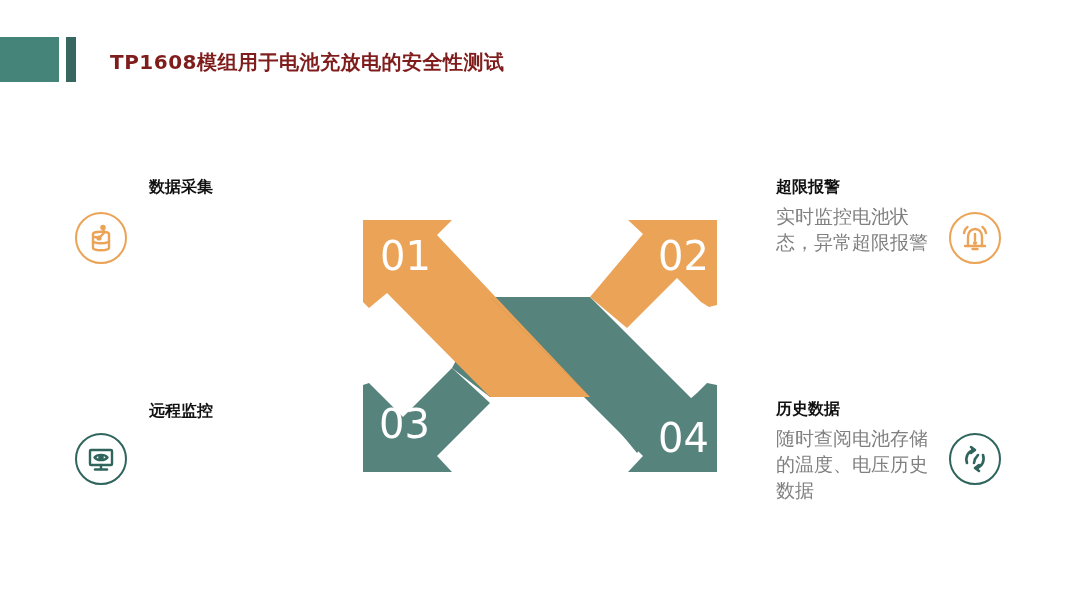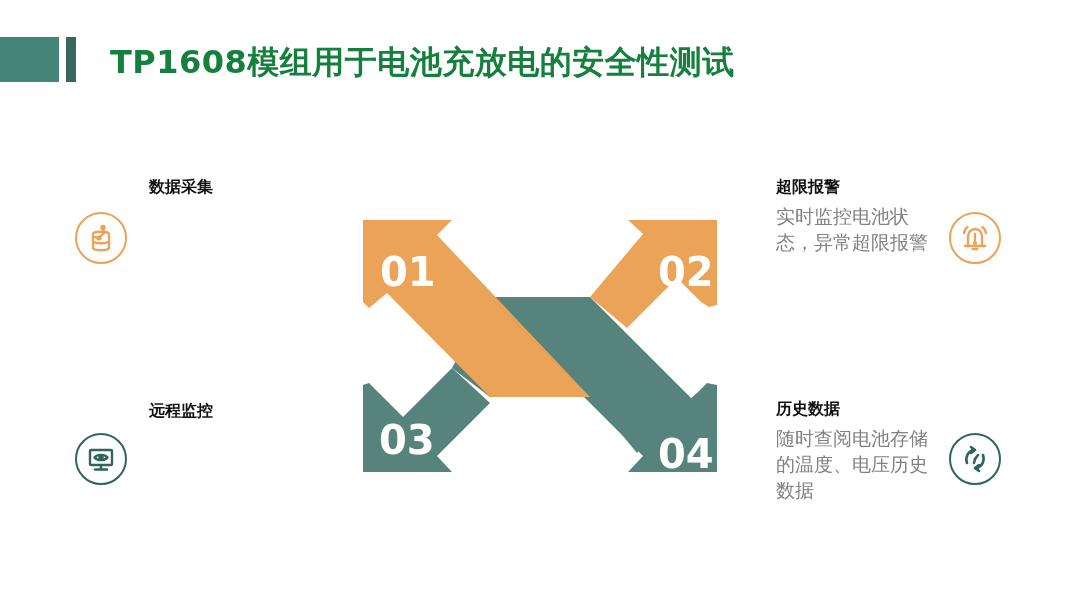--- a/index.html
+++ b/index.html
@@ -5,42 +5,42 @@
   html, body { margin: 0; padding: 0; }
   body {
     width: 1080px; height: 607px; position: relative; overflow: hidden;
     background: #ffffff;
     font-family: "DejaVu Sans", "Liberation Sans", sans-serif;
   }
   .hdr-block { position: absolute; left: 0; top: 37px; width: 59px; height: 45px; background: #458579; }
   .hdr-bar { position: absolute; left: 66px; top: 37px; width: 10px; height: 45px; background: #38675f; }
   .title {
     position: absolute; left: 110px; top: 40px; height: 44px; line-height: 44px;
-    font-size: 32px; font-weight: bold; color: #15803d; letter-spacing: 0.5px;
+    font-size: 20px; font-weight: bold; color: #7f1d1d; letter-spacing: 0.5px;
     white-space: nowrap;
   }
   .item { position: absolute; }
   .item .head {
     font-size: 16px; font-weight: bold; color: #111111; line-height: 28px; margin-bottom: 2px;
     white-space: nowrap;
   }
   .item .body {
     font-size: 19px; color: #808080; line-height: 26px;
   }
   .icon-circle {
     position: absolute; width: 52px; height: 52px; border-radius: 50%;
     box-sizing: border-box; border: 2.5px solid; display: flex; align-items: center; justify-content: center;
   }
   .icon-circle svg { width: 34px; height: 34px; }
   .orange { border-color: #eba357; color: #eba357; }
   .teal { border-color: #2f655d; color: #2f655d; }
   .diagram { position: absolute; left: 355px; top: 210px; width: 370px; height: 270px; }
   .num {
-    position: absolute; font-size: 40px; font-weight: bold; color: #ffffff;
-    font-family: "DejaVu Sans", "Liberation Sans", sans-serif; line-height: 44px; margin-top: 16px;
+    position: absolute; font-size: 40px; font-weight: normal; color: #ffffff;
+    font-family: "DejaVu Sans", "Liberation Sans", sans-serif; line-height: 44px;
   }
 </style>
 </head>
 <body>
 
 <div class="hdr-block"></div>
 <div class="hdr-bar"></div>
 <div class="title">TP1608模组用于电池充放电的安全性测试</div>
 
 <div class="icon-circle orange" style="left:75px; top:212px;">

